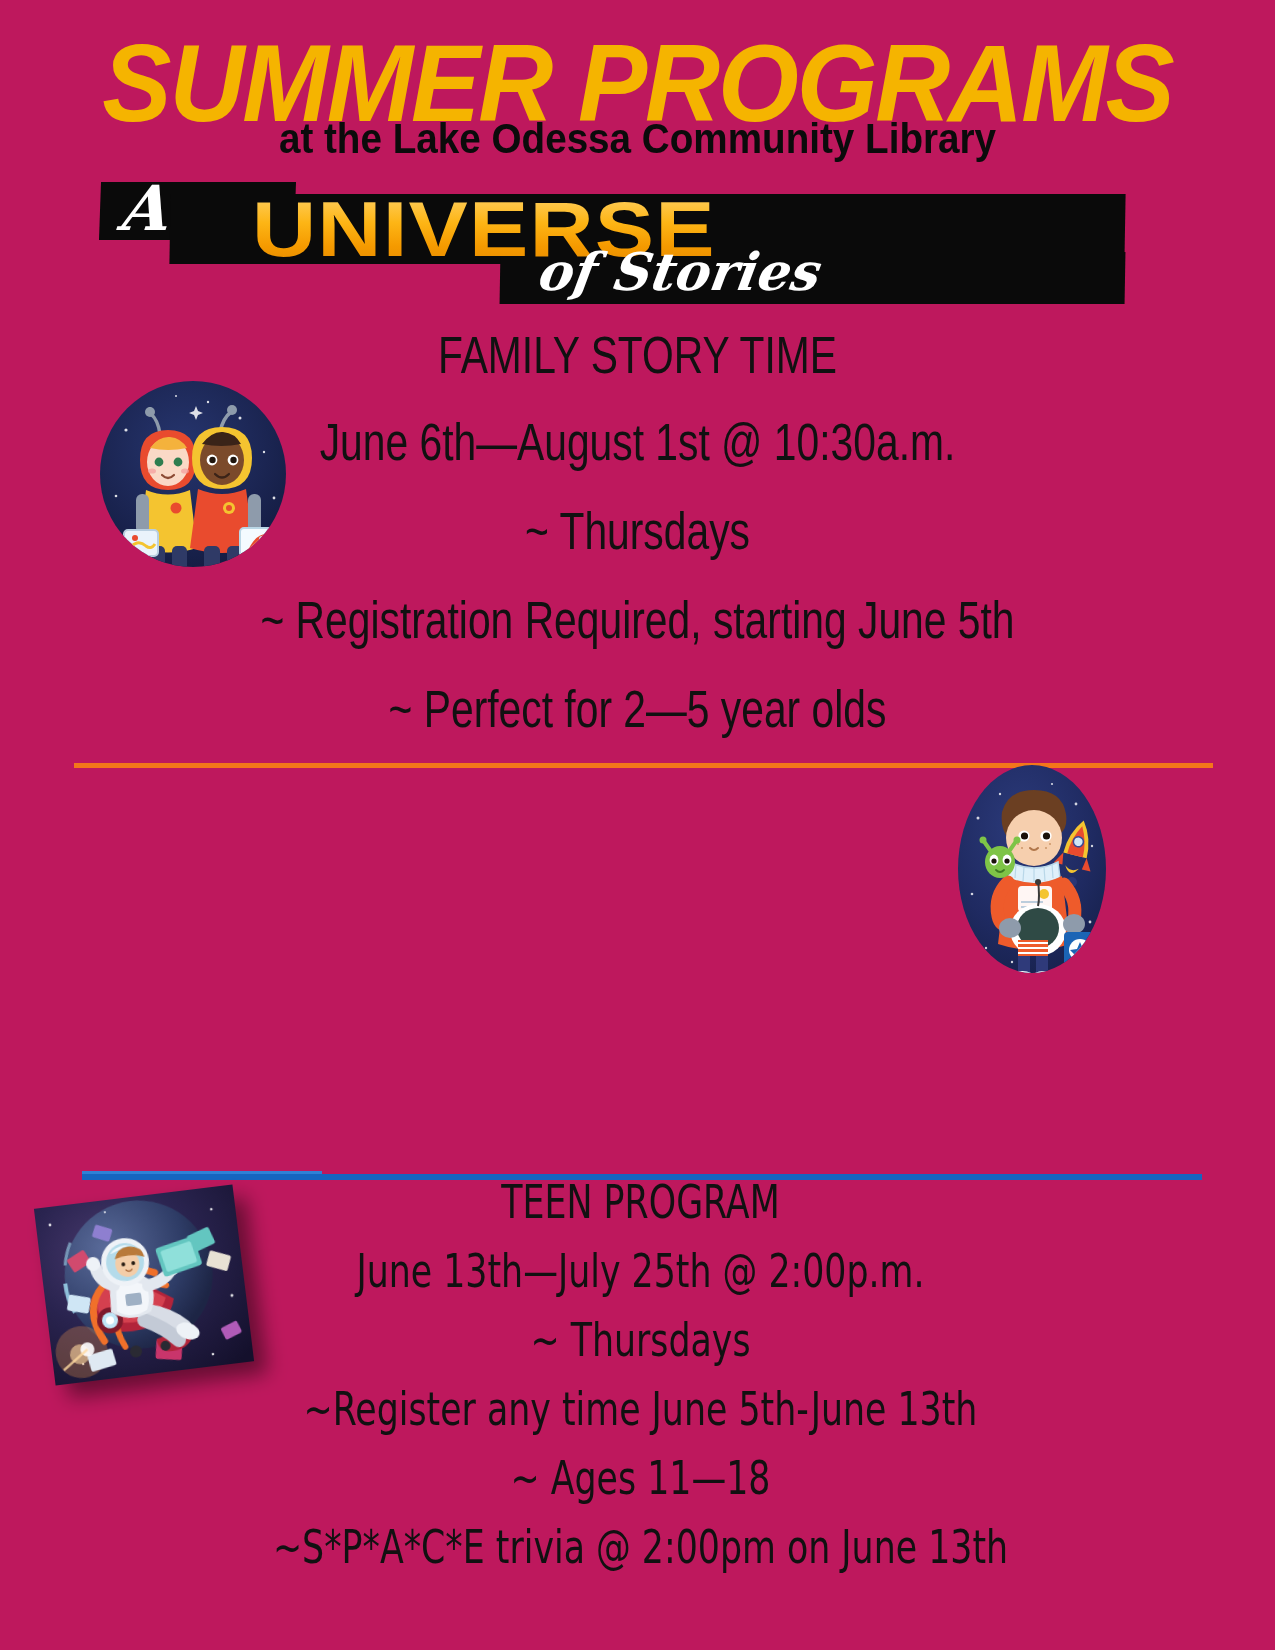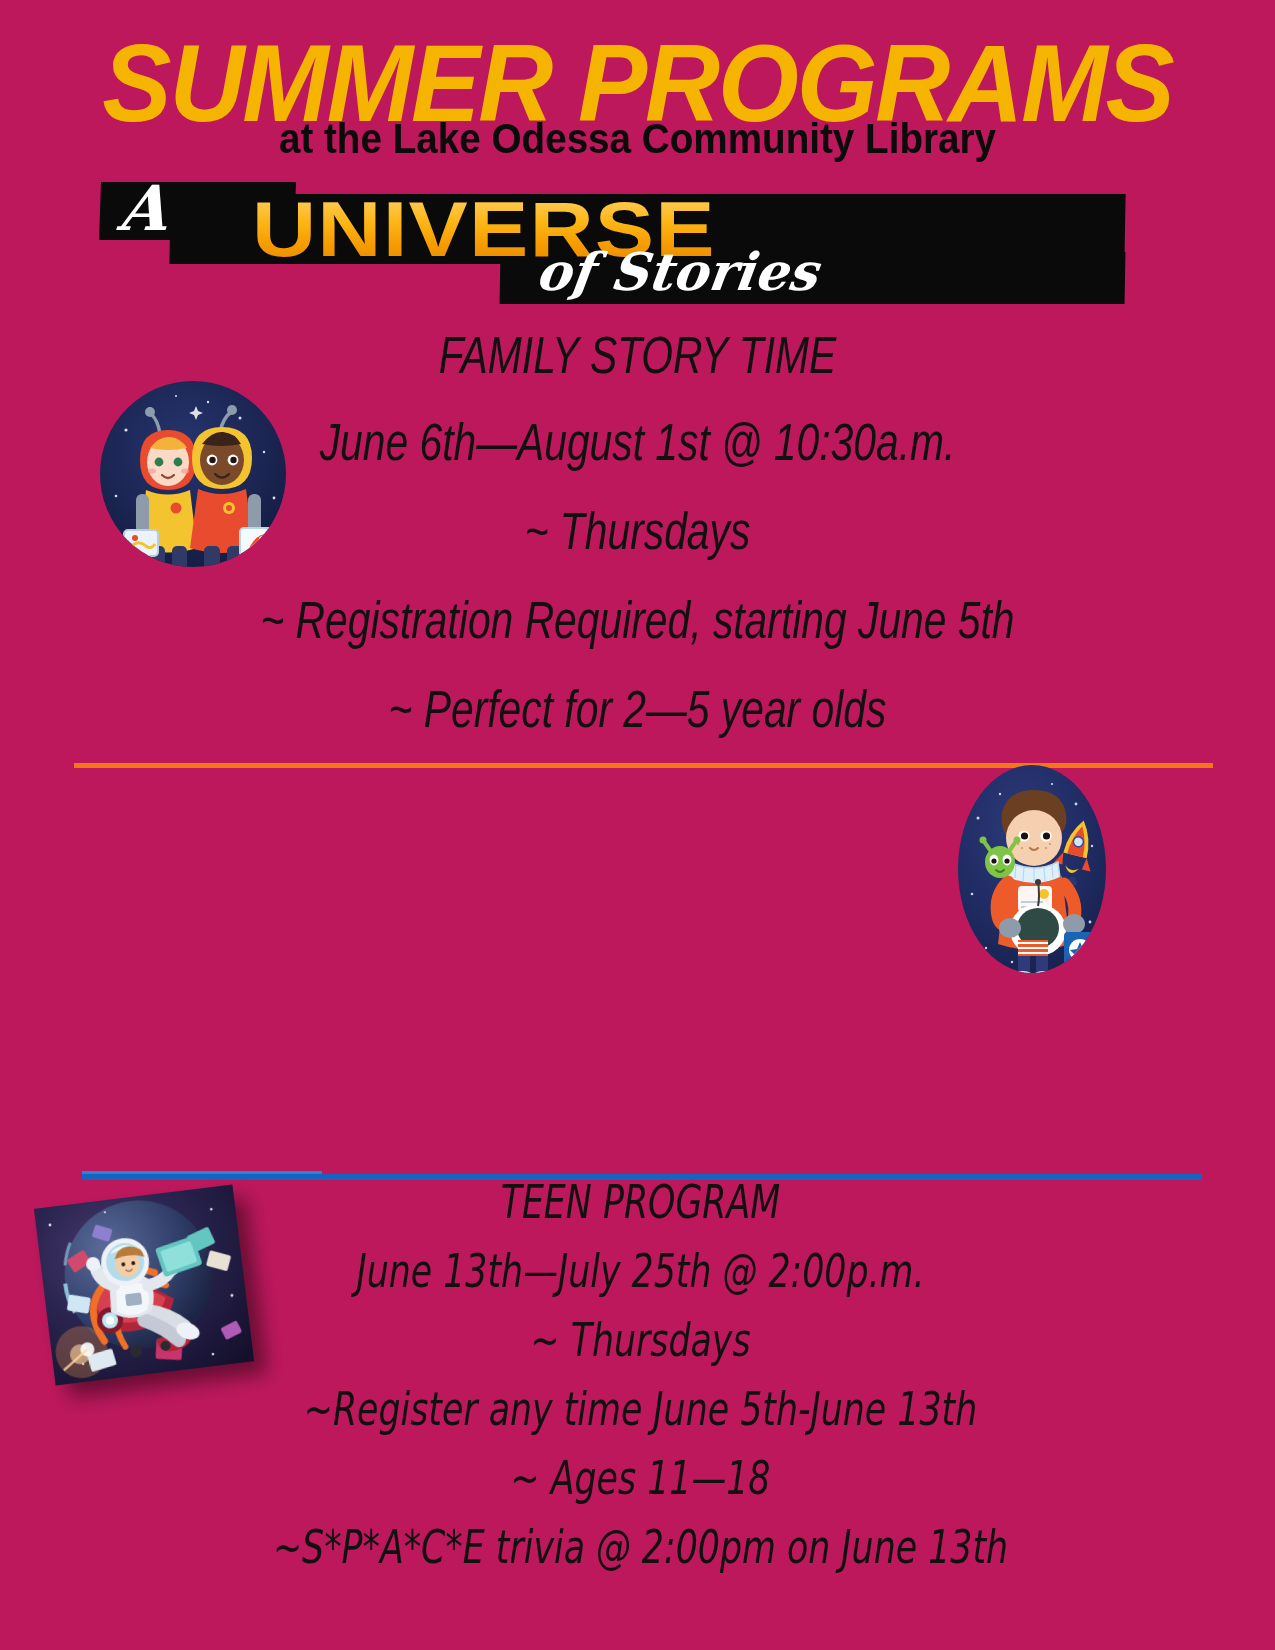--- a/index.html
+++ b/index.html
@@ -63,21 +63,21 @@
   .logo-stories {
     position: absolute; left: 440px; top: 74px;
     font-family: "DejaVu Serif", serif;
     font-style: italic; font-weight: bold;
     font-size: 52px; line-height: 1; color: #ffffff;
     transform: skewX(-10deg);
     white-space: nowrap;
   }
 
   
-  .sec { position: absolute; width: 1275px; text-align: center; font-style: italic; }
+  .sec { position: absolute; width: 1275px; text-align: center; }
 
   .cond {
     font-family: "Liberation Sans", sans-serif;
     color: #111;
     transform: scaleX(0.80);
     transform-origin: center center;
     white-space: nowrap;
   }
   .serif {
     font-family: "Liberation Serif", serif;

